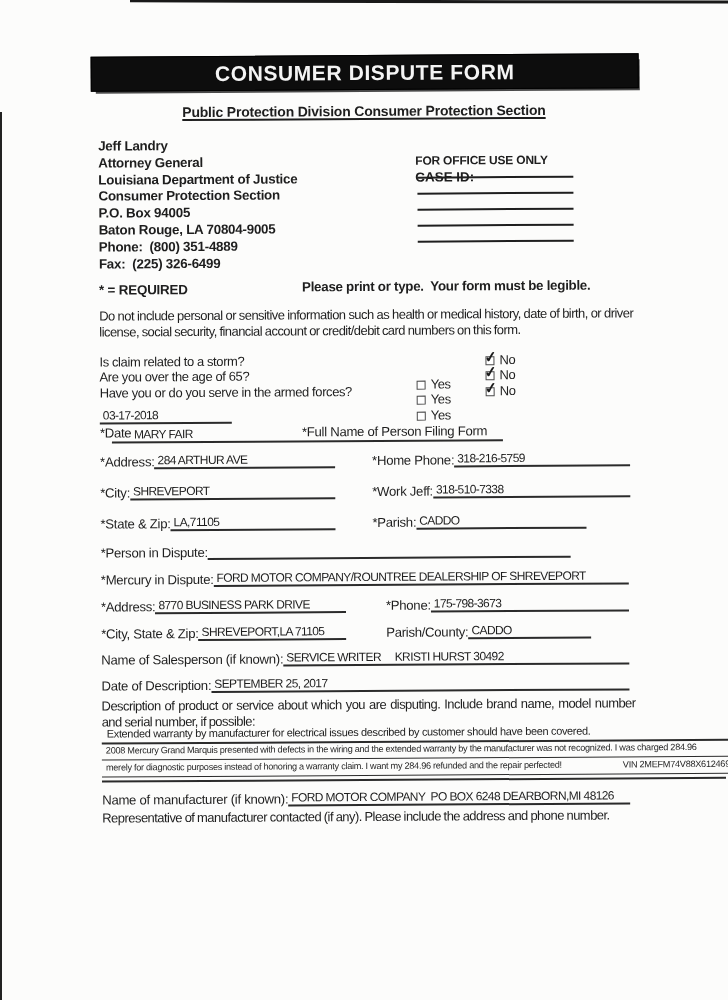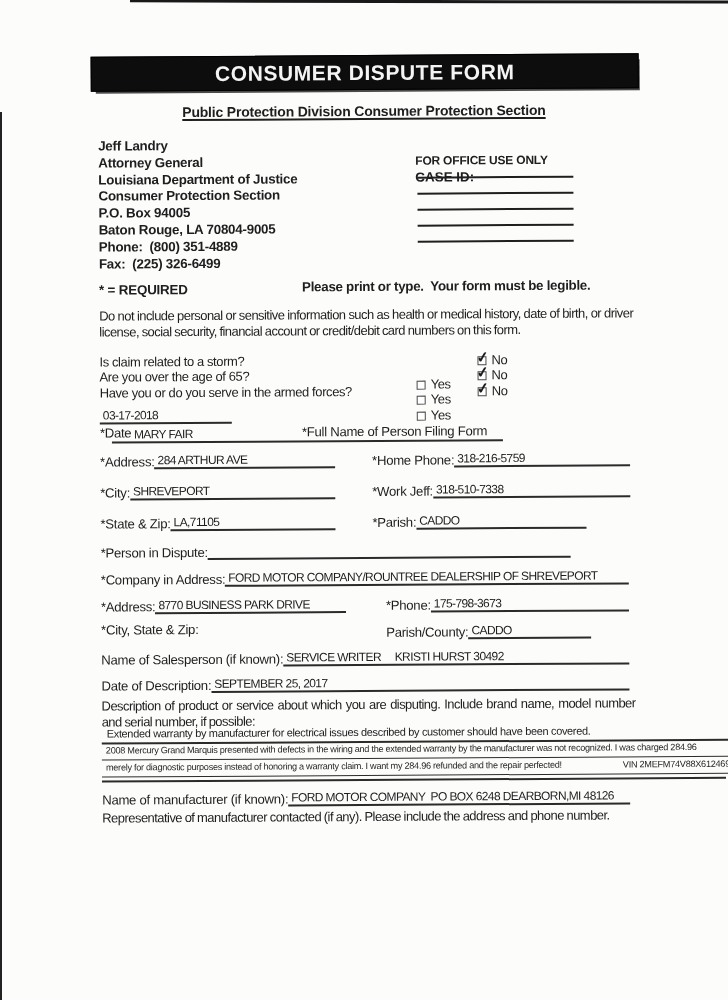--- a/index.html
+++ b/index.html
@@ -38,21 +38,21 @@
   .legible-note  { position:absolute; left:303px; top:279px; font-weight:bold; font-size:13.4px; letter-spacing:-0.3px; white-space:pre; }
 
   .para {
     position:absolute; left:100px; width:534px; font-size:13px; line-height:16.2px;
     letter-spacing:-0.55px; word-spacing:-0.4px; text-align:justify;
   }
 
   
   .q-row { position:absolute; left:100px; width:530px; height:15px; font-size:13px; letter-spacing:-0.4px; }
   .q-yes { position:absolute; left:317px; top:0;margin-top:24px; }
-  .q-no  { position:absolute; left:378px; top:0; }
+  .q-no  { position:absolute; left:386px; top:0; }
   .chk {
     position:relative; display:inline-block; width:7px; height:7px;
     border:1px solid #4a4a4a; margin-right:5px; vertical-align:-0.5px; background:#fff;
   }
   .chk.checked::after {
     content:"\2713"; position:absolute; left:-2px; top:-9px;
     font-size:15px; font-weight:600; color:#1b1b1b; transform:rotate(-6deg);
   }
 
   
@@ -177,39 +177,40 @@
 
     <div class="row" style="top:540px; width:470px">
       <span class="lgroup" style="width:470px">
         <span class="lbl">*Person in Dispute:</span>
         <span class="ul grow"><span class="val"></span></span>
       </span>
     </div>
 
     <div class="row" style="top:567px; width:528px">
       <span class="lgroup" style="width:528px">
-        <span class="lbl">*Company in Address:</span>
+        <span class="lbl">*Mercury in Dispute:</span>
         <span class="ul grow"><span class="val">FORD MOTOR COMPANY/ROUNTREE DEALERSHIP OF SHREVEPORT</span></span>
       </span>
     </div>
 
     <div class="row" style="top:594px; width:530px">
       <span class="lgroup" style="width:245px">
         <span class="lbl">*Address:</span>
         <span class="ul grow"><span class="val">8770 BUSINESS PARK DRIVE</span></span>
       </span>
       <span class="rcol" style="left:285px; width:243px">
         <span class="lbl">*Phone:</span>
         <span class="ul grow"><span class="val">175-798-3673</span></span>
       </span>
     </div>
 
     <div class="row" style="top:621px; width:530px">
       <span class="lgroup" style="width:245px">
         <span class="lbl">*City, State &amp; Zip:</span>
+        <span class="ul grow"><span class="val">SHREVEPORT,LA 71105</span></span>
       </span>
       <span class="rcol" style="left:285px; width:205px">
         <span class="lbl">Parish/County:</span>
         <span class="ul grow"><span class="val">CADDO</span></span>
       </span>
     </div>
 
     <div class="row" style="top:647px; width:528px">
       <span class="lgroup" style="width:528px">
         <span class="lbl">Name of Salesperson (if known):</span>

